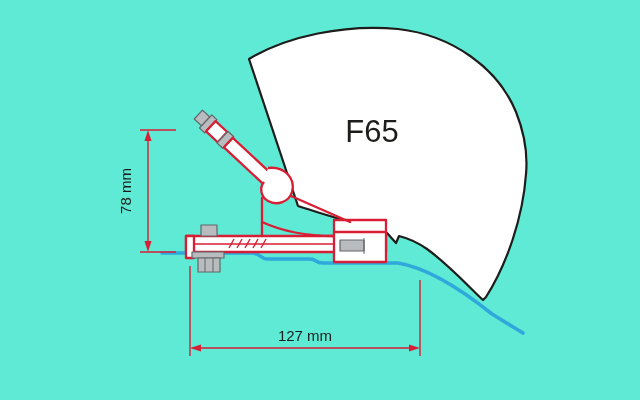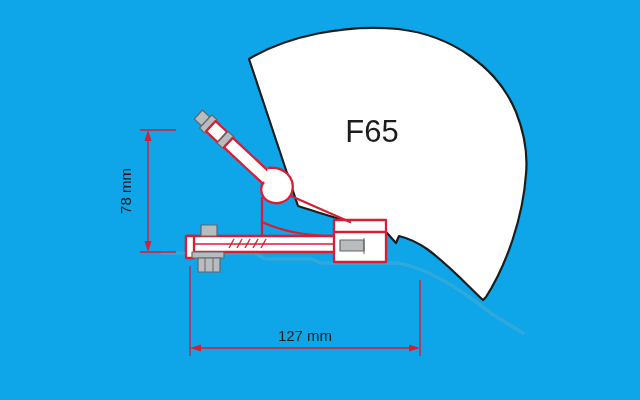--- a/index.html
+++ b/index.html
@@ -1,19 +1,19 @@
 <!DOCTYPE html>
 <html style="--bracket-red: #d81e34; --dimension-red: #d81e34; --roof-blue: #2fa8dc; --outline: #1d1d1b; --hardware-grey: #b9bcbe; --hardware-outline: #63666a; --text: #1d1d1b;"><head>
 <meta charset="utf-8">
 <style>
   html,body{margin:0;padding:0;background:#fff;}
   .stage{
     position:relative;
     width:640px;height:400px;
-    background:#0ea5e9;
+    background:#5eead4;
     font-family:"Liberation Sans", sans-serif;
     overflow:hidden;
   }
   svg{display:block;}
   .case-outline{
     fill:#ffffff;
     stroke:var(--outline,#1d1d1b);
     stroke-width:2.2;
     stroke-linejoin:round;
   }

